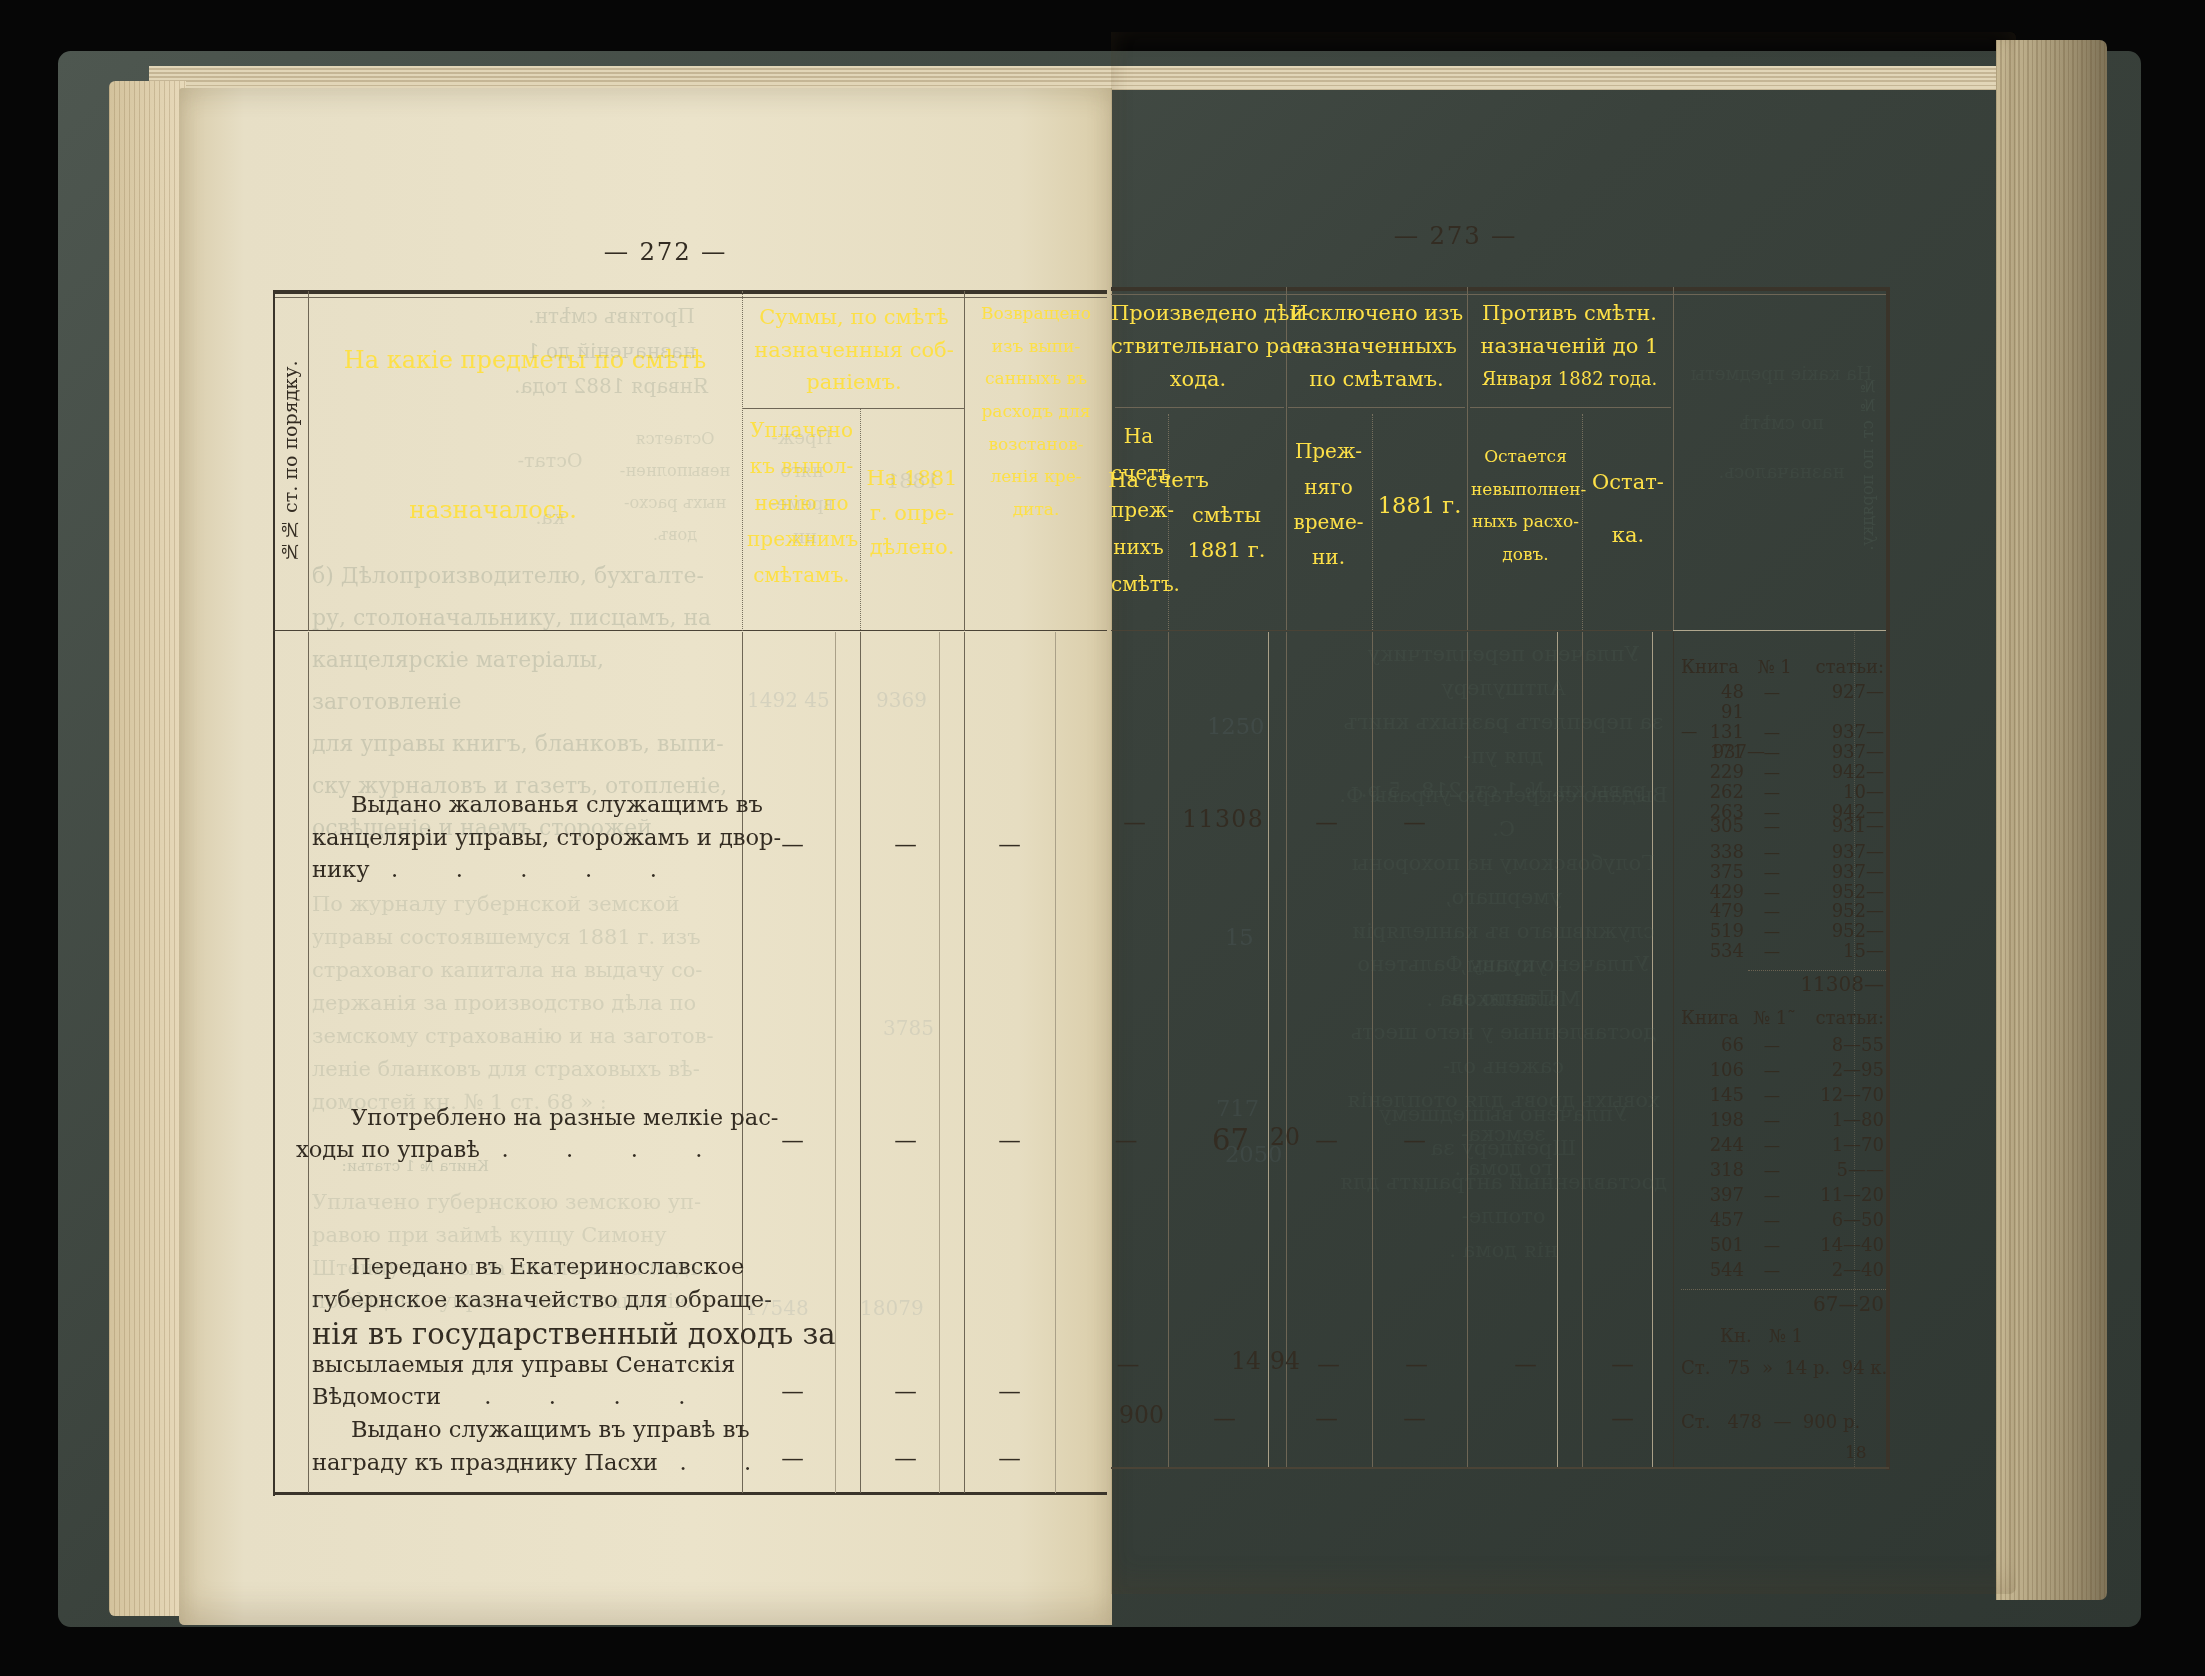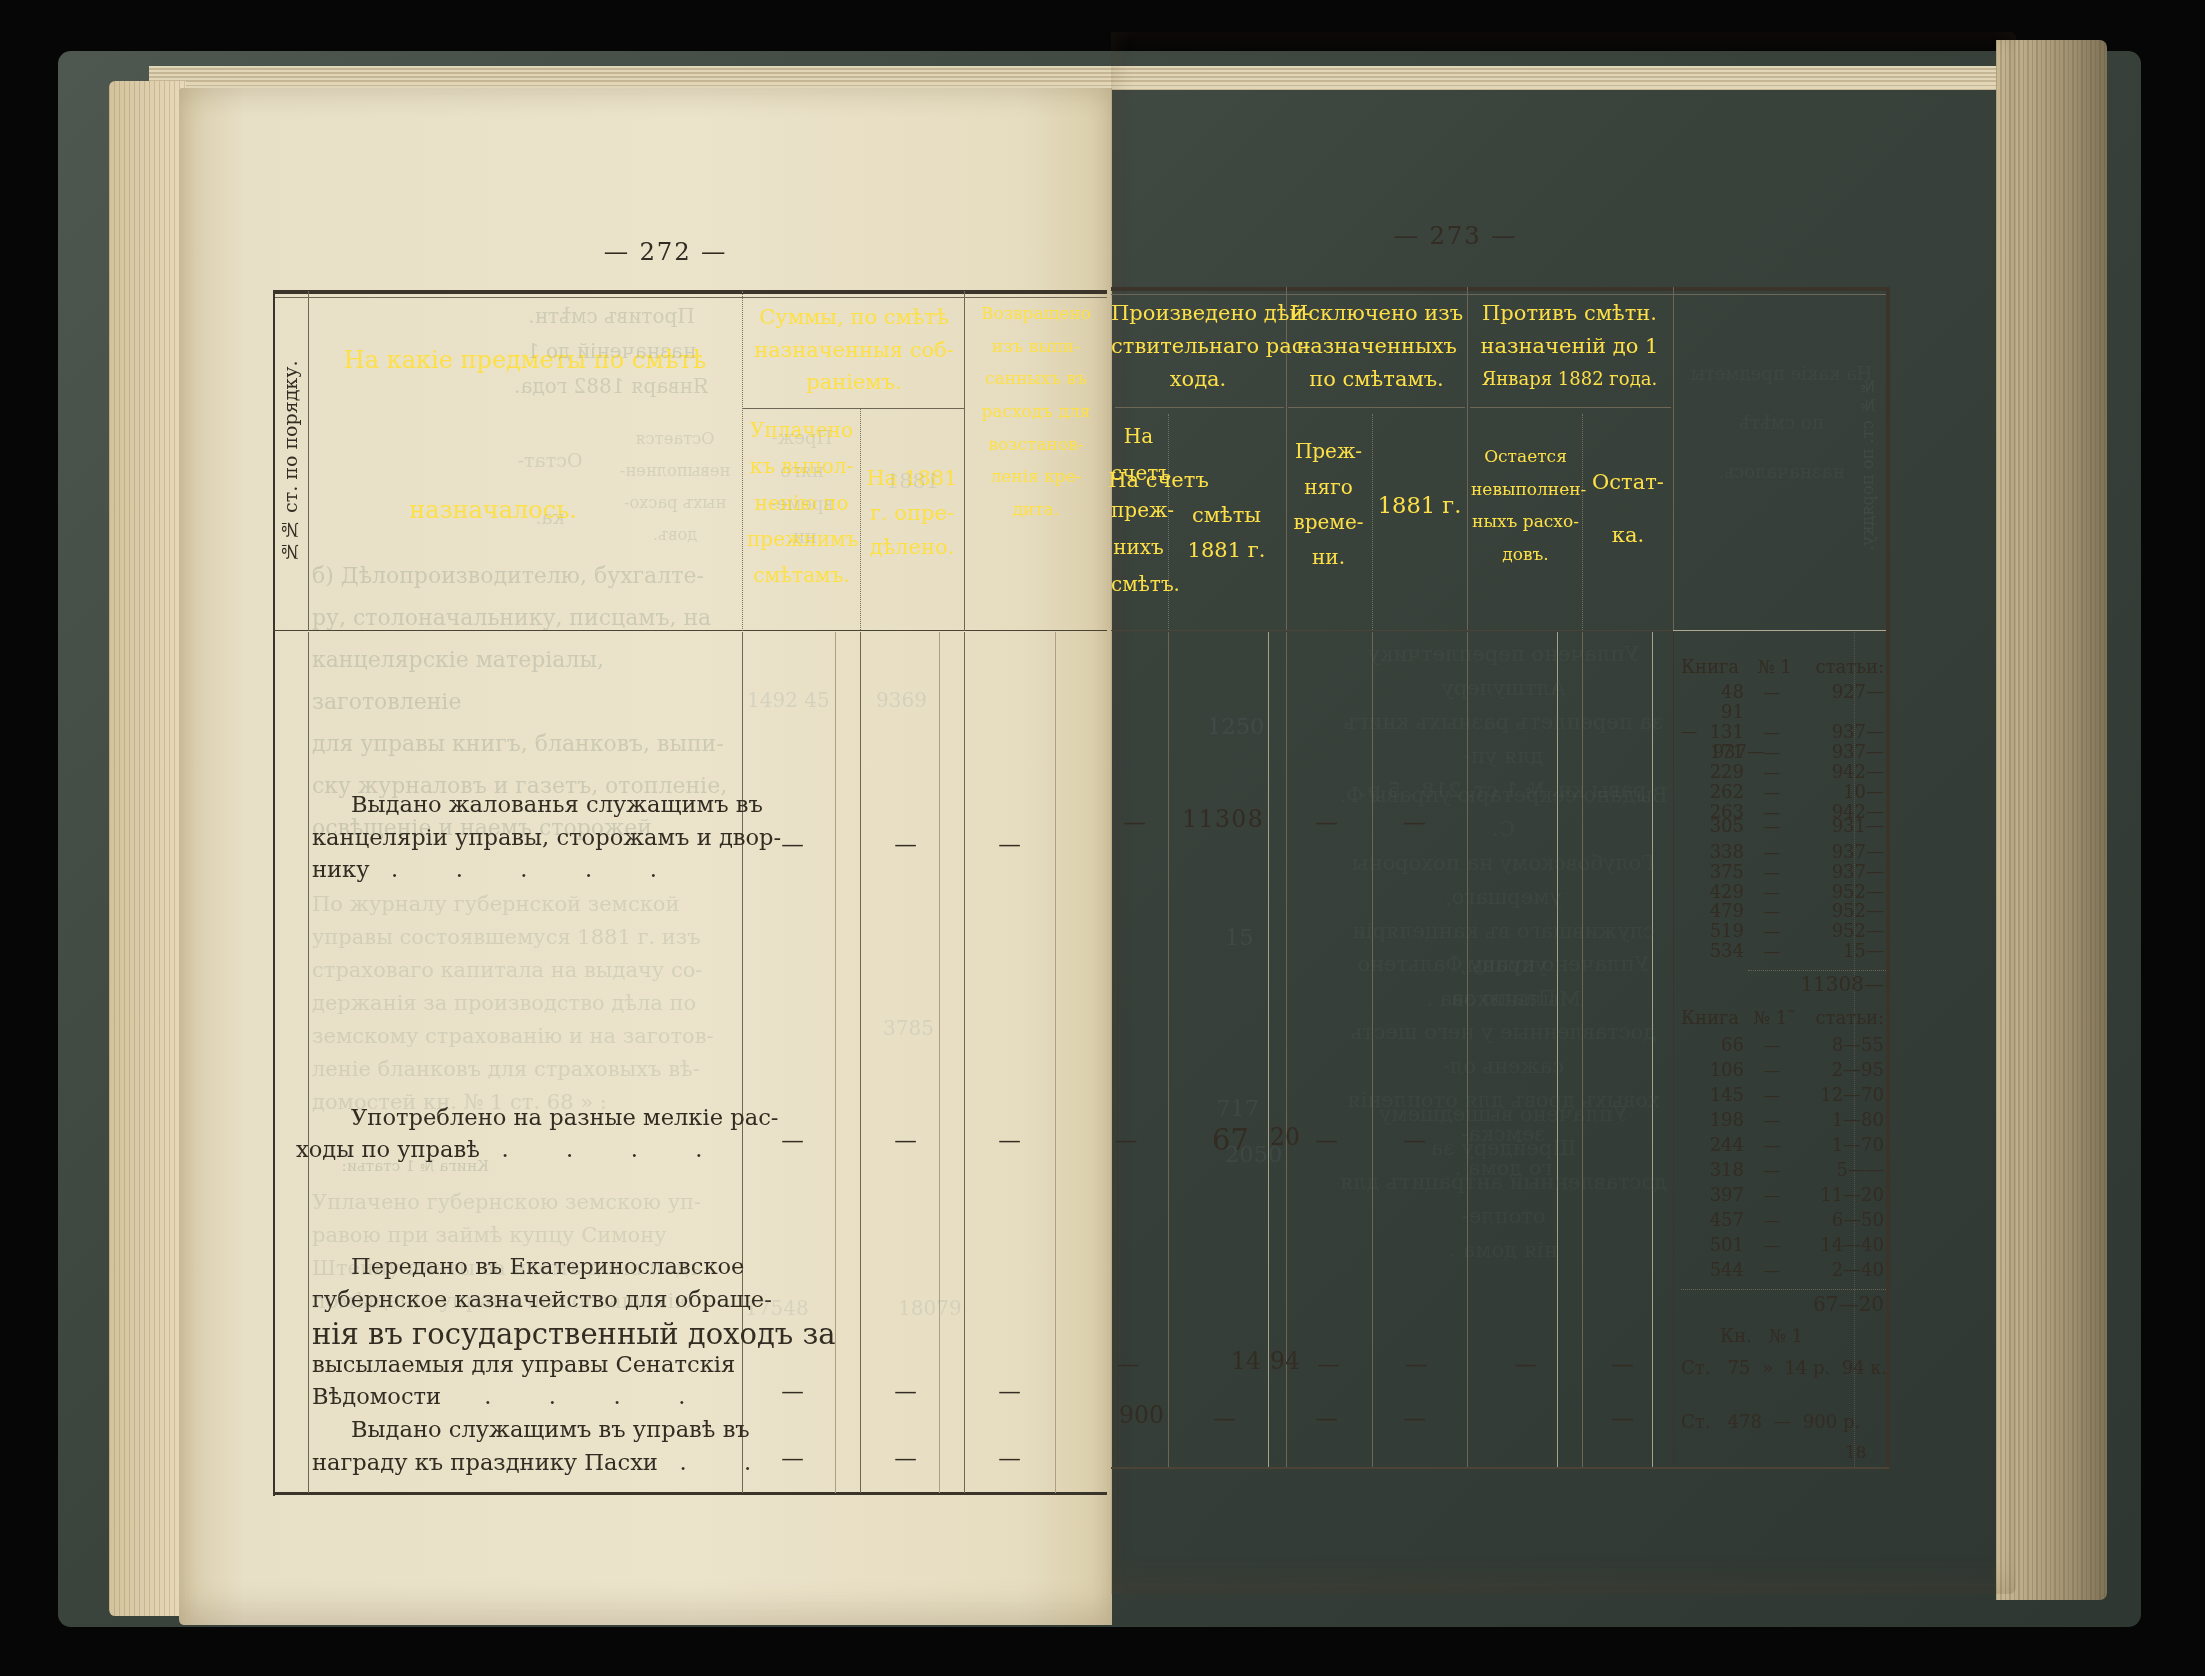--- a/index.html
+++ b/index.html
@@ -144,21 +144,21 @@
 земскому страхованію и на заготов-
 леніе бланковъ для страховыхъ вѣ-
 домостей кн. № 1 ст. 68 » :</div>
   <div class="gnum" style="left:883px;top:1016px;font-size:20px;opacity:.14;">3785</div>
   <div class="ghost" style="left:312px;top:1186px;width:430px;font-size:21px;line-height:33px;opacity:.14;">Уплачено губернскою земскою уп-
 равою при займѣ купцу Симону
 Штейну платы за наемъ дома подъ
 помѣщеніе управы по соглашенію</div>
   <div class="ghost mirror" style="left:294px;top:1157px;width:195px;font-size:15.4px;opacity:.20;">Книга № 1 статьи:</div>
   <div class="gnum" style="left:745px;top:1296px;font-size:20px;opacity:.15;">17548</div>
-  <div class="gnum" style="left:860px;top:1296px;font-size:20px;opacity:.15;padding-left:38px;">18079</div>
+  <div class="gnum" style="left:860px;top:1296px;font-size:20px;opacity:.15;">18079</div>
   <div class="ghost mirror" style="left:480px;top:299px;width:263px;font-size:20px;line-height:35px;opacity:.18;text-align:center;">Противъ смѣтн.
 назначеній до 1
 Января 1882 года.</div>
   <div class="ghost mirror" style="left:607px;top:423px;width:136px;font-size:16.3px;line-height:32px;opacity:.15;text-align:center;">Остается
 невыполнен-
 ныхъ расхо-
 довъ.</div>
   <div class="ghost mirror" style="left:500px;top:432px;width:100px;font-size:19px;line-height:57px;opacity:.15;text-align:center;">Остат-
 ка.</div>
   <div class="ghost mirror" style="left:749px;top:421px;width:106px;font-size:18px;line-height:33px;opacity:.13;text-align:center;">Преж-

